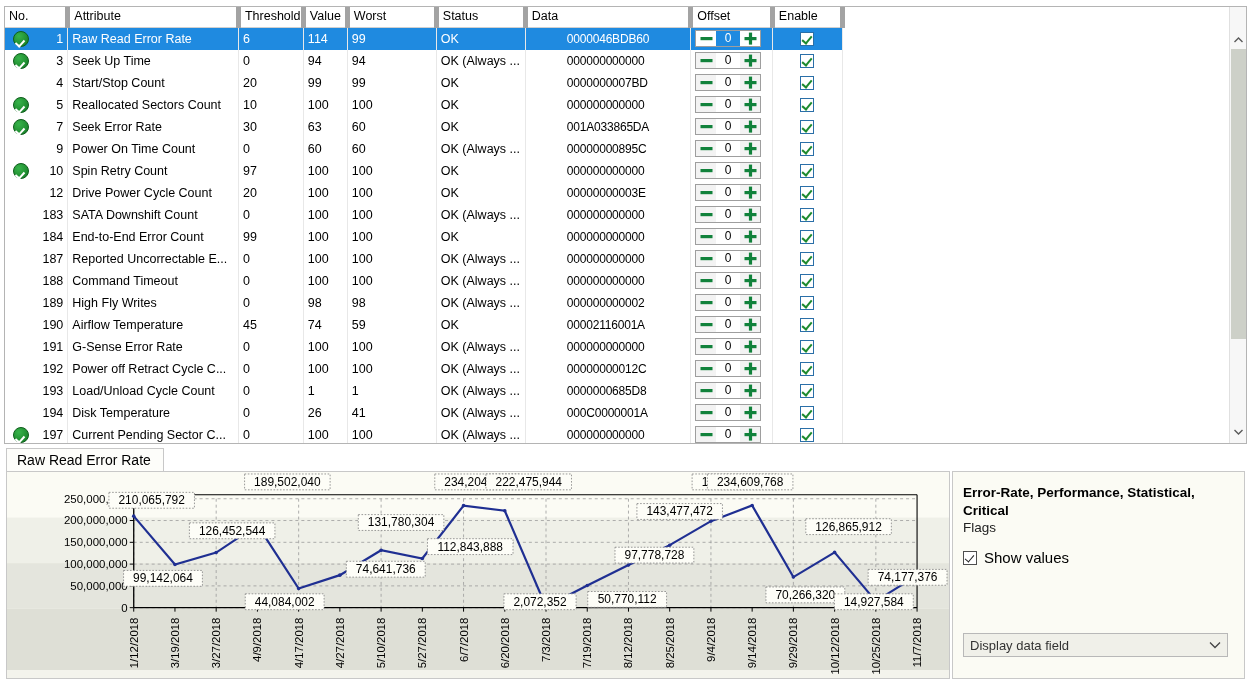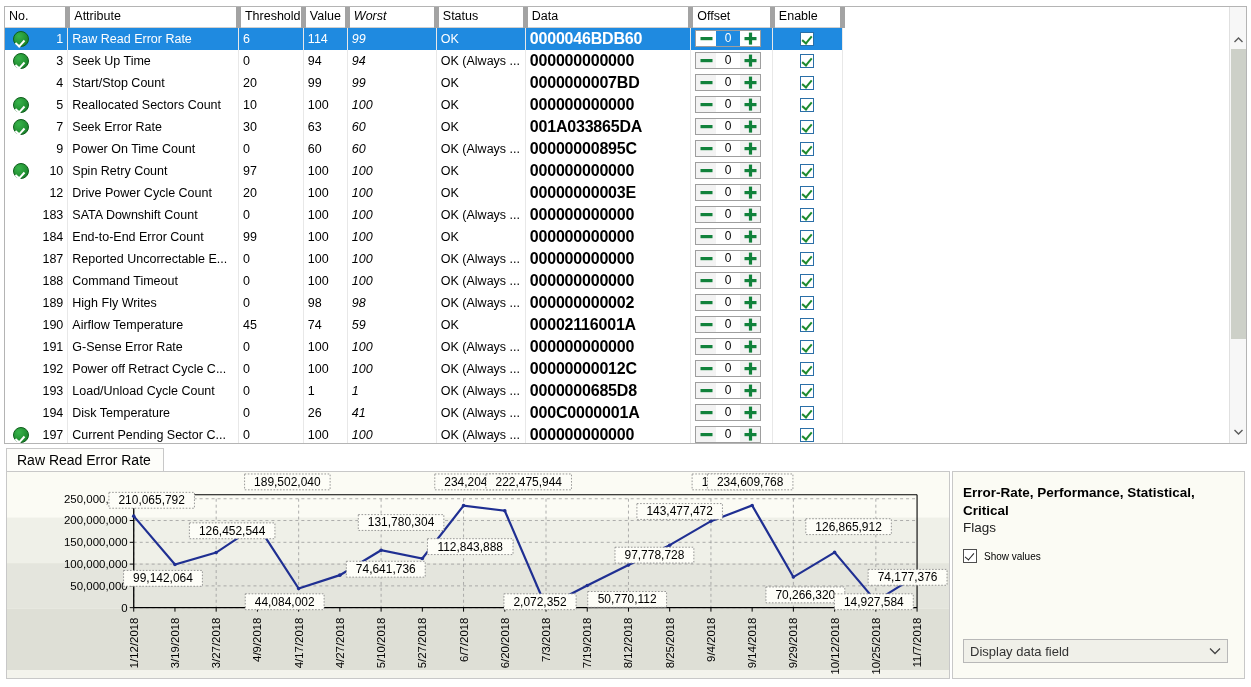--- a/index.html
+++ b/index.html
@@ -59,21 +59,21 @@
     overflow: hidden;
   }
   tr.row-selected td {
     background: #1f8ae0;
     color: #ffffff;
   }
   .col-no    { width: 60px; }
   .col-attr  { width: 163px; margin-left: 43px; }
   .col-thr   { width: 62px; }
   .col-val   { width: 42px; }
-  .col-wor   { width: 85px; font-style: italic; }
+  .col-wor   { width: 85px; }
   .col-sta   { width: 85px; }
   .col-data  { width: 158px; }
   .col-off   { width: 78px; }
   .col-ena   { width: 67px; }
 
   .no-cell {
     position: relative;
     text-align: right;
     padding-right: 8px;
   }
@@ -92,21 +92,21 @@
     content: "";
     position: absolute;
     left: 3px;
     top: 6px;
     width: 4px;
     height: 7px;
     border: solid #ffffff;
     border-width: 0 2px 2px 0;
     transform: rotate(42deg);
   }
-  .data-cell { font-weight: bold; font-size: 16px; letter-spacing: -0.2px; }
+  .data-cell { font-weight: normal; font-size: 12px; letter-spacing: -0.2px; margin-left: 37px; }
   .status-cell { overflow: hidden; text-overflow: clip; }
 
   
   .offset-box {
     display: flex;
     align-items: center;
     width: 66px;
     height: 17px;
     border: 1px solid #9e9e9e;
     background: #f3f3f3;
@@ -256,25 +256,25 @@
     content: "";
     position: absolute;
     left: 3px;
     top: 1px;
     width: 4px;
     height: 8px;
     border: solid #222;
     border-width: 0 1.6px 1.6px 0;
     transform: rotate(40deg);
   }
-  #show-values-label { font-size: 10px; }
+  #show-values-label { font-size: 15px; }
   #display-field {
     position: absolute;
     left: 10px;
-    bottom: 15px;
+    bottom: 21px;
     width: 265px;
     height: 24px;
     border: 1px solid #b8b8b8;
     background: #f0f0e9;
     box-sizing: border-box;
     display: flex;
     align-items: center;
     padding: 0 6px;
     font-size: 13px;
     color: #333;

